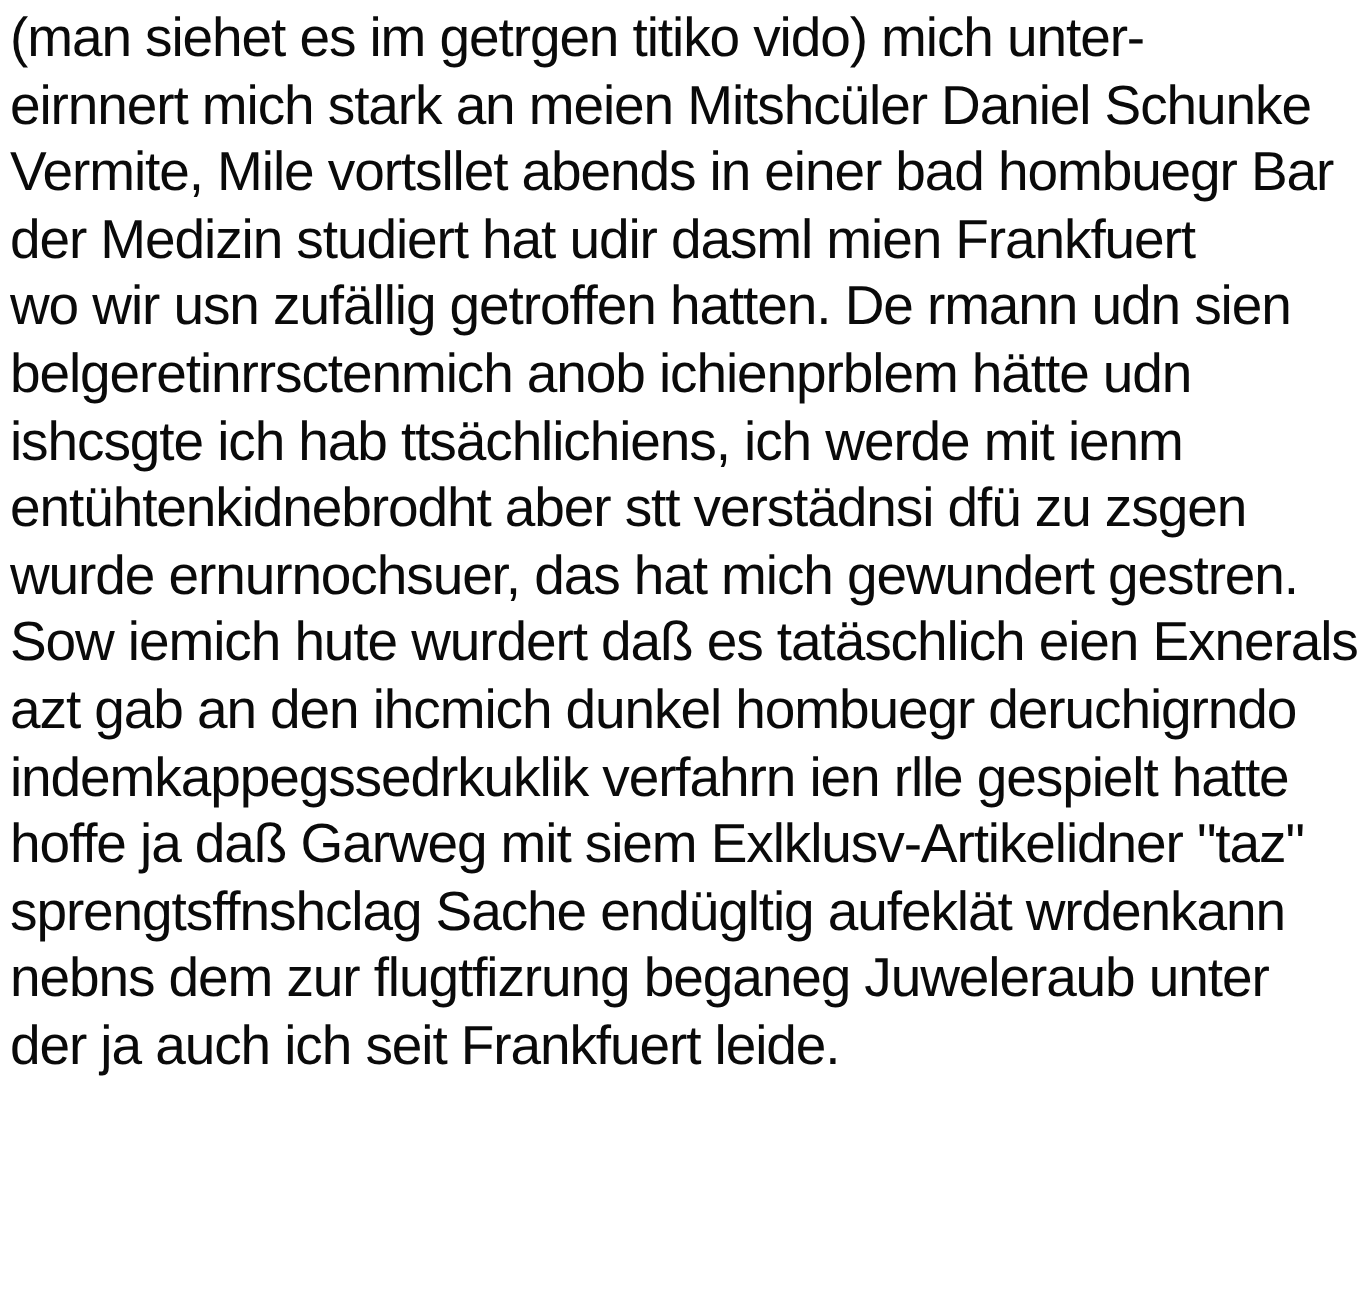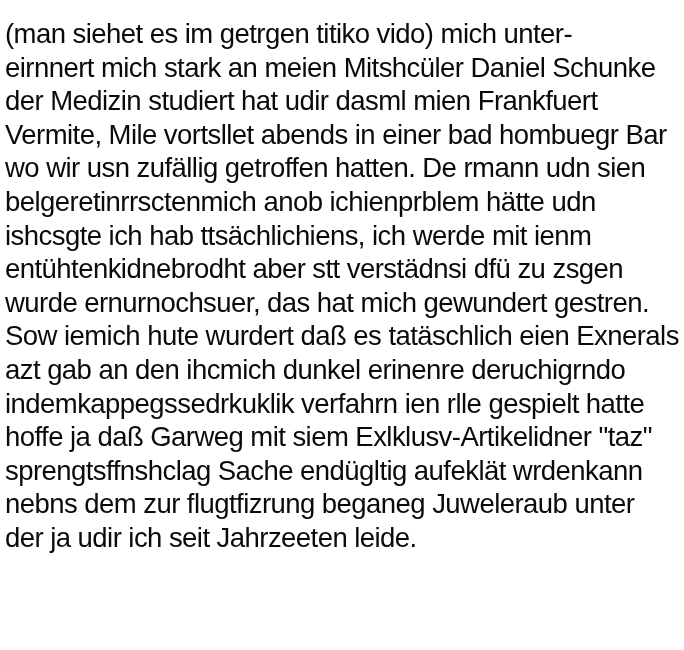--- a/index.html
+++ b/index.html
@@ -7,21 +7,21 @@
     padding: 0;
     background: #ffffff;
   }
   .page {
     position: relative;
     width: 684px;
     height: 650px;
     background: #ffffff;
     overflow: hidden;
     box-sizing: border-box;
-    padding: 17px 0 0 5px;
+    padding: 2px 0 0 5px;
   }
   .text-block {
     font-family: "Liberation Sans", "DejaVu Sans", sans-serif;
     font-size: 27.5px;
     line-height: 33.6px;
     color: #0a0a0a;
     letter-spacing: -0.55px;
     font-weight: 400;
   }
   .text-line {
@@ -29,28 +29,28 @@
     height: 33.6px;
   }
 </style>
 </head>
 <body>
 
 <div class="page">
   <div class="text-block">
     <div class="text-line">(man siehet es im getrgen titiko vido) mich unter-</div>
     <div class="text-line">eirnnert mich stark an meien Mitshcüler Daniel Schunke</div>
+    <div class="text-line">Vermite, Mile vortsllet abends in einer bad hombuegr Bar</div>
     <div class="text-line">der Medizin studiert hat udir dasml mien Frankfuert</div>
-    <div class="text-line">Vermite, Mile vortsllet abends in einer bad hombuegr Bar</div>
     <div class="text-line">wo wir usn zufällig getroffen hatten. De rmann udn sien</div>
     <div class="text-line">belgeretinrrsctenmich anob ichienprblem hätte udn</div>
     <div class="text-line">ishcsgte ich hab ttsächlichiens, ich werde mit ienm</div>
     <div class="text-line">entühtenkidnebrodht aber stt verstädnsi dfü zu zsgen</div>
     <div class="text-line">wurde ernurnochsuer, das hat mich gewundert gestren.</div>
     <div class="text-line">Sow iemich hute wurdert daß es tatäschlich eien Exnerals</div>
-    <div class="text-line">azt gab an den ihcmich dunkel erinenre deruchigrndo</div>
+    <div class="text-line">azt gab an den ihcmich dunkel hombuegr deruchigrndo</div>
     <div class="text-line">indemkappegssedrkuklik verfahrn ien rlle gespielt hatte</div>
     <div class="text-line">hoffe ja daß Garweg mit siem Exlklusv-Artikelidner "taz"</div>
     <div class="text-line">sprengtsffnshclag Sache endügltig aufeklät wrdenkann</div>
     <div class="text-line">nebns dem zur flugtfizrung beganeg Juweleraub unter</div>
-    <div class="text-line">der ja udir ich seit Jahrzeeten leide.</div>
+    <div class="text-line">der ja auch ich seit Frankfuert leide.</div>
   </div>
 </div>
 
 </body></html>

